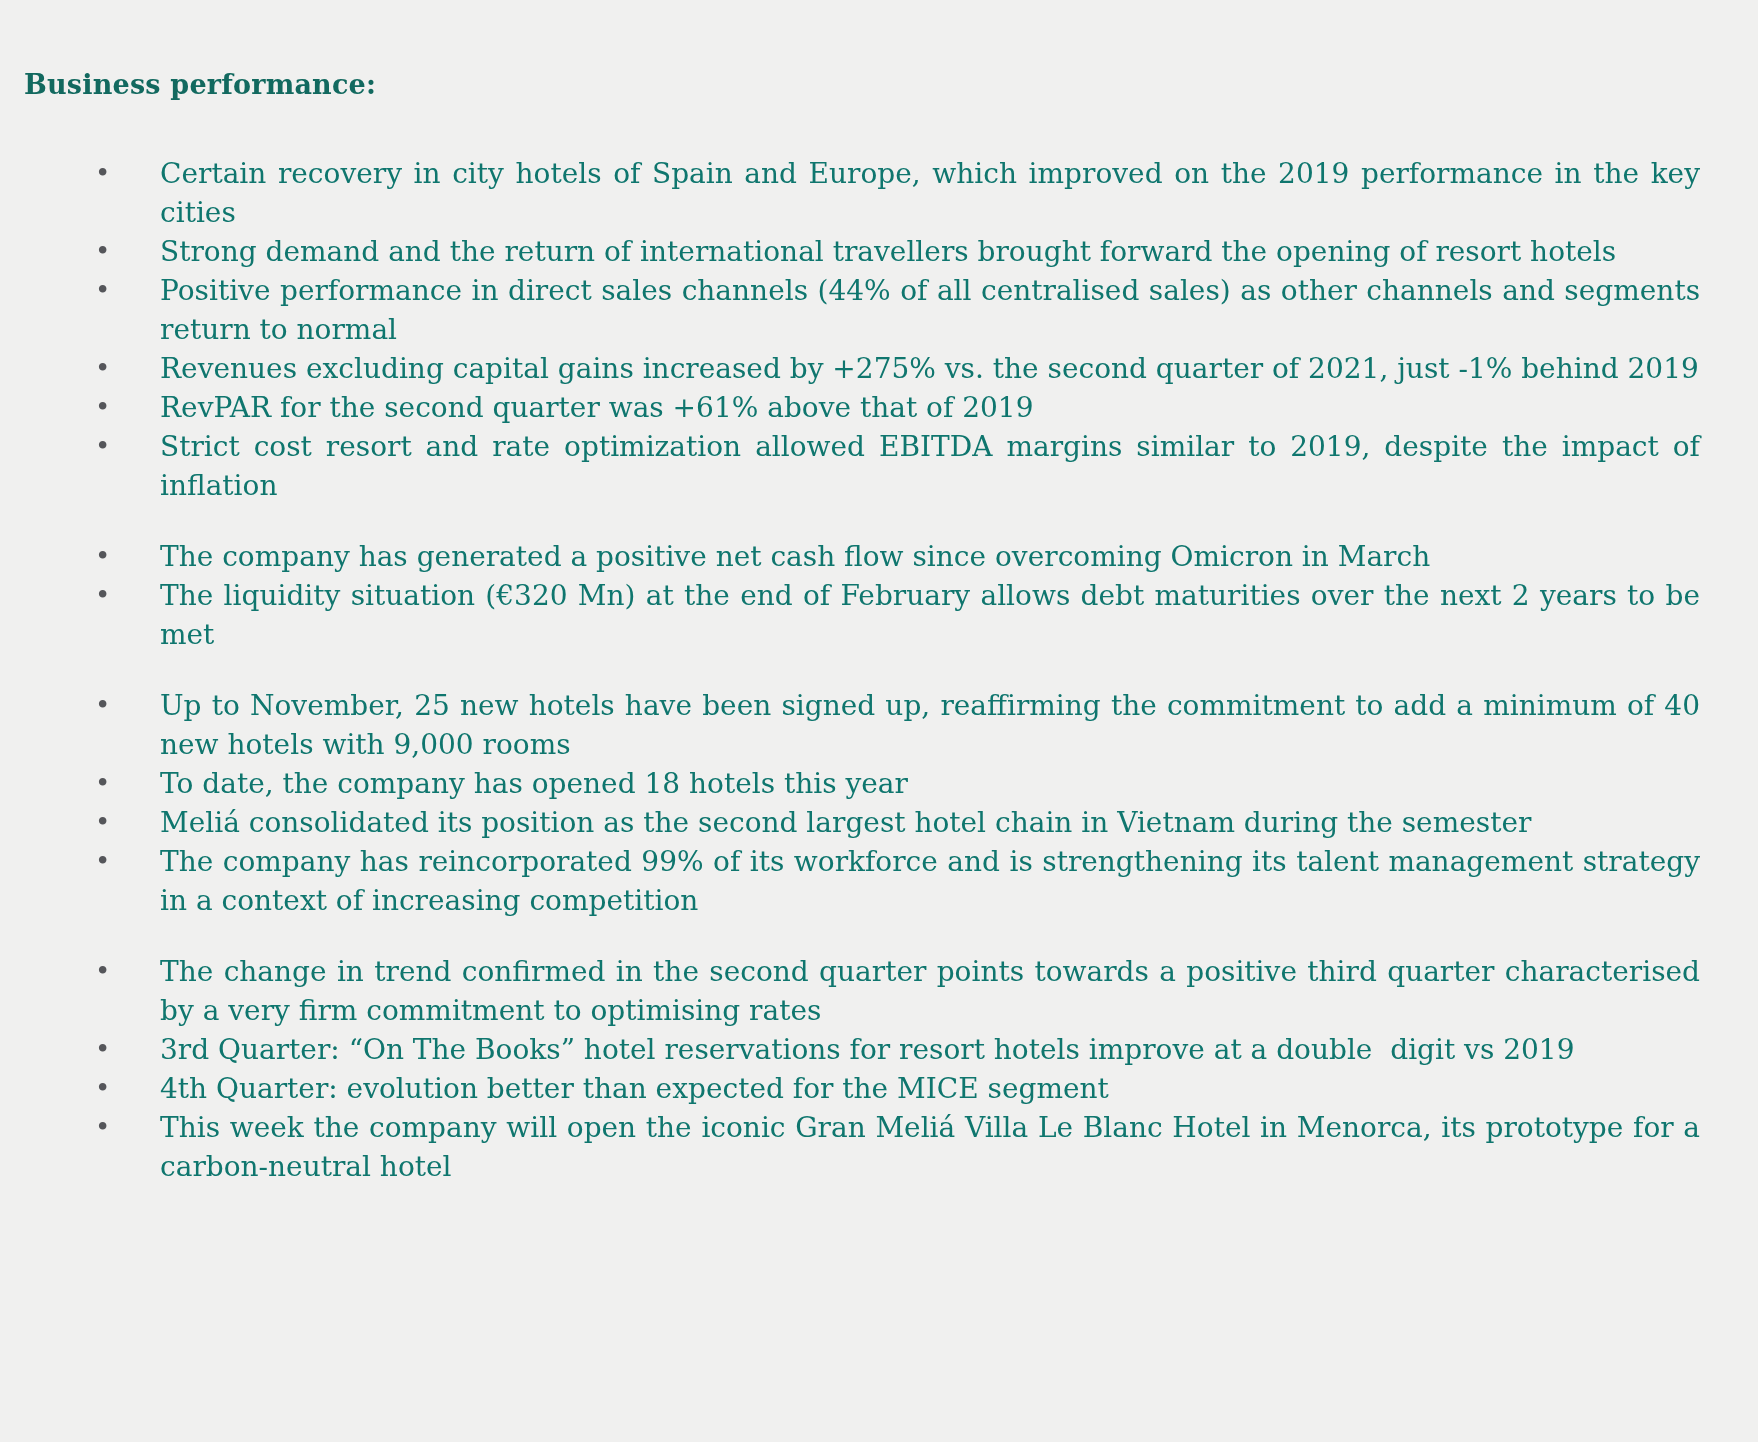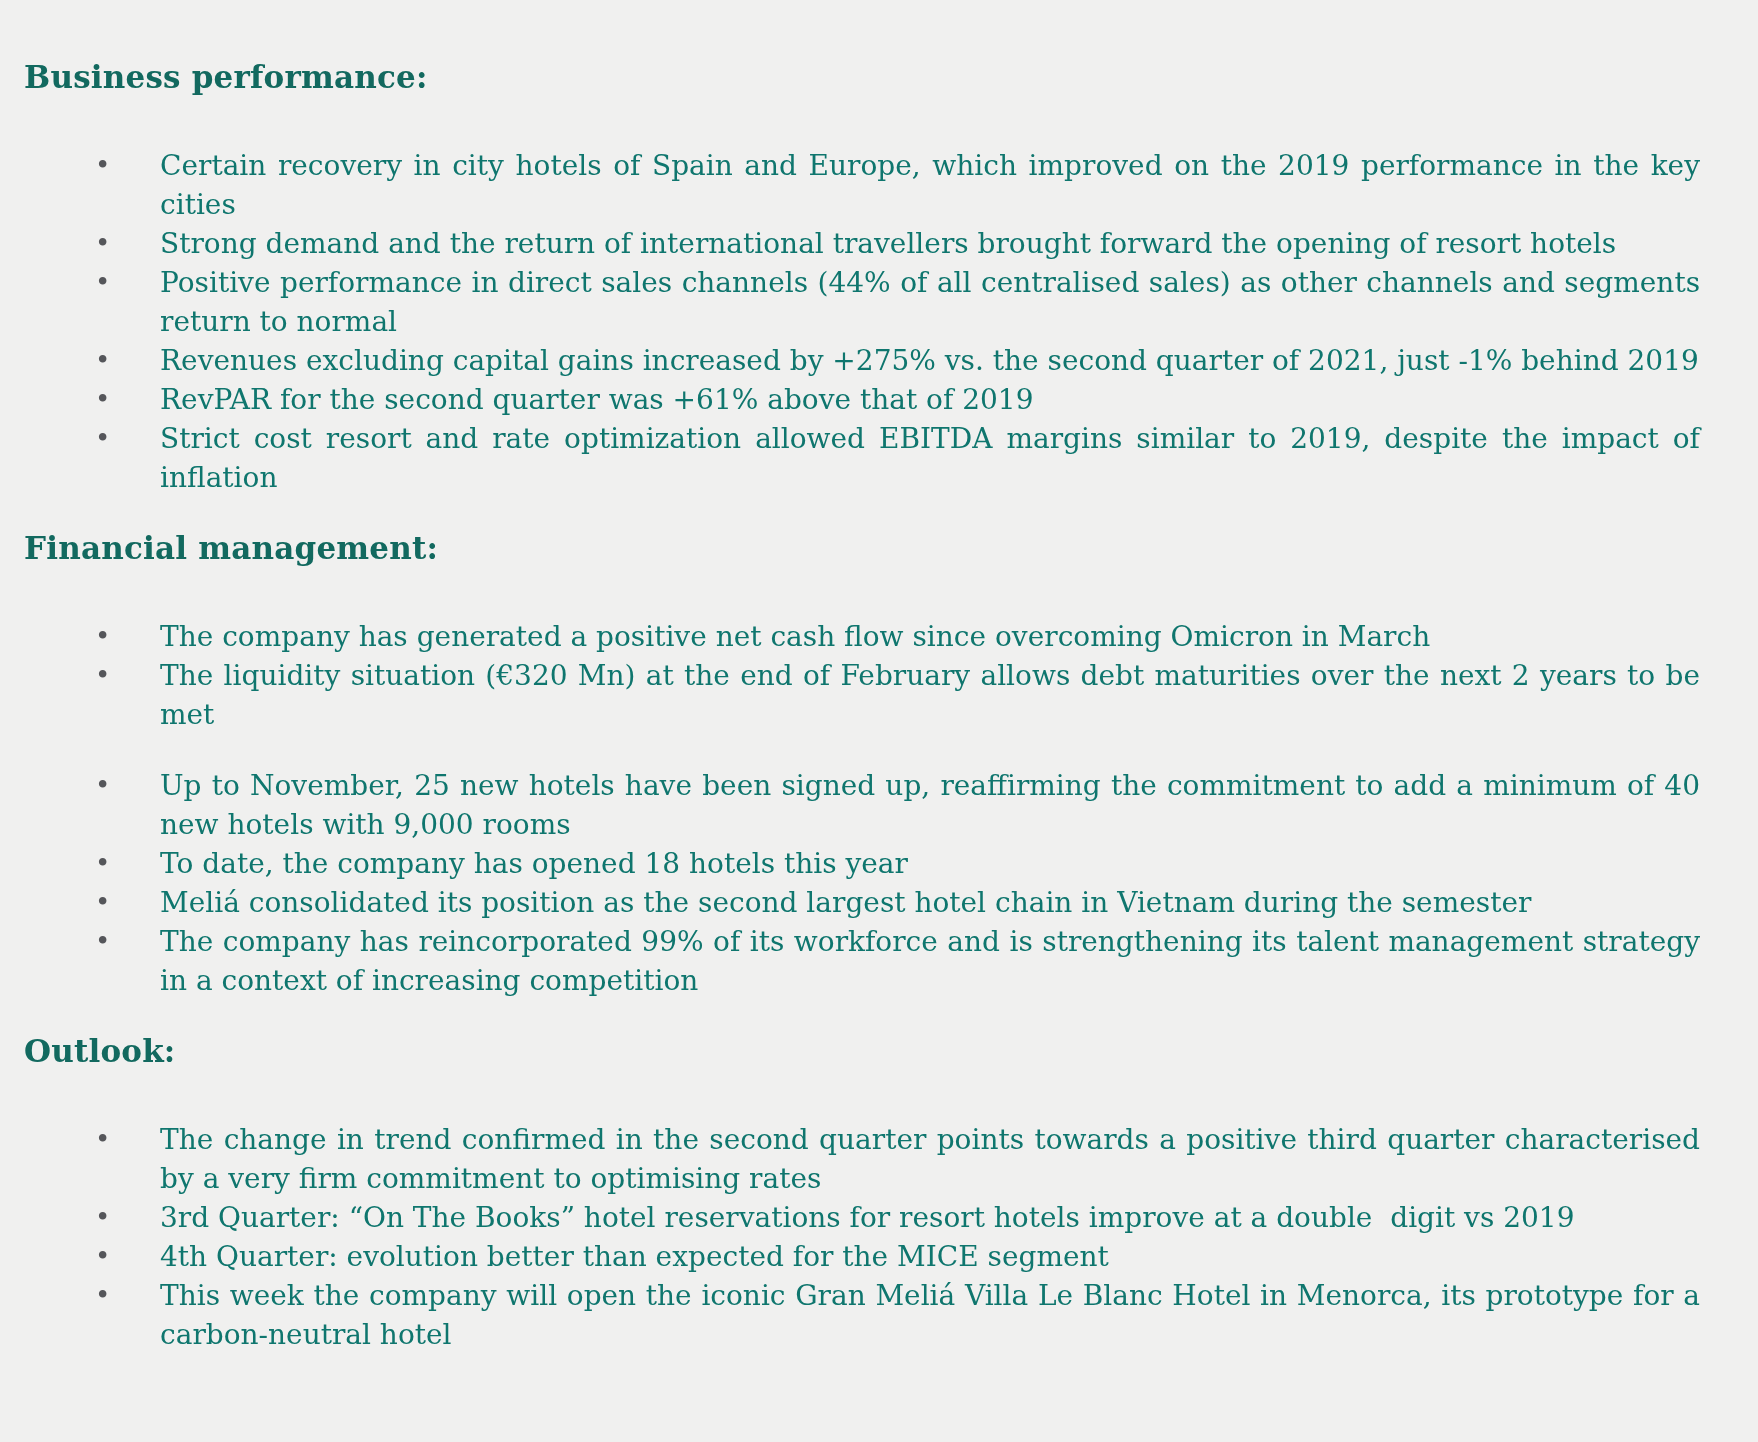--- a/index.html
+++ b/index.html
@@ -11,22 +11,22 @@
     overflow: hidden;
   }
   .doc {
     box-sizing: border-box;
     width: 1758px;
     height: 1442px;
     padding: 54px 58px 0 24px;
   }
   .section { margin: 0 0 32px 0; }
   .section-heading {
-    margin: 4px 0 50px 0;
-    font-size: 31px;
+    margin: 12px 0 50px 0;
+    font-size: 27px;
     line-height: 38px;
     font-weight: bold;
     color: #12695f;
     letter-spacing: 0.2px;
   }
   .bullet-list { margin: 0 0 0 71px; }
   .bullet-row {
     display: flex;
     align-items: flex-start;
   }
@@ -75,21 +75,20 @@
         <span class="bullet-text">RevPAR for the second quarter was +61% above that of 2019</span>
       </div>
       <div class="bullet-row">
         <span class="bullet-marker">•</span>
         <span class="bullet-text">Strict cost resort and rate optimization allowed EBITDA margins similar to 2019, despite the impact of inflation</span>
       </div>
     </div>
   </div>
 
   <div class="section">
-    <div class="section-heading">Financial management:</div>
     <div class="bullet-list">
       <div class="bullet-row">
         <span class="bullet-marker">•</span>
         <span class="bullet-text">The company has generated a positive net cash flow since overcoming Omicron in March</span>
       </div>
       <div class="bullet-row">
         <span class="bullet-marker">•</span>
         <span class="bullet-text">The liquidity situation (€320 Mn) at the end of February allows debt maturities over the next 2 years to be met</span>
       </div>
     </div>
@@ -110,21 +109,20 @@
         <span class="bullet-text">Meliá consolidated its position as the second largest hotel chain in Vietnam during the semester</span>
       </div>
       <div class="bullet-row">
         <span class="bullet-marker">•</span>
         <span class="bullet-text">The company has reincorporated 99% of its workforce and is strengthening its talent management strategy in a context of increasing competition</span>
       </div>
     </div>
   </div>
 
   <div class="section">
-    <div class="section-heading">Outlook:</div>
     <div class="bullet-list">
       <div class="bullet-row">
         <span class="bullet-marker">•</span>
         <span class="bullet-text">The change in trend confirmed in the second quarter points towards a positive third quarter characterised by a very firm commitment to optimising rates</span>
       </div>
       <div class="bullet-row">
         <span class="bullet-marker">•</span>
         <span class="bullet-text">3rd Quarter: “On The Books” hotel reservations for resort hotels improve at a double  digit vs 2019</span>
       </div>
       <div class="bullet-row">

